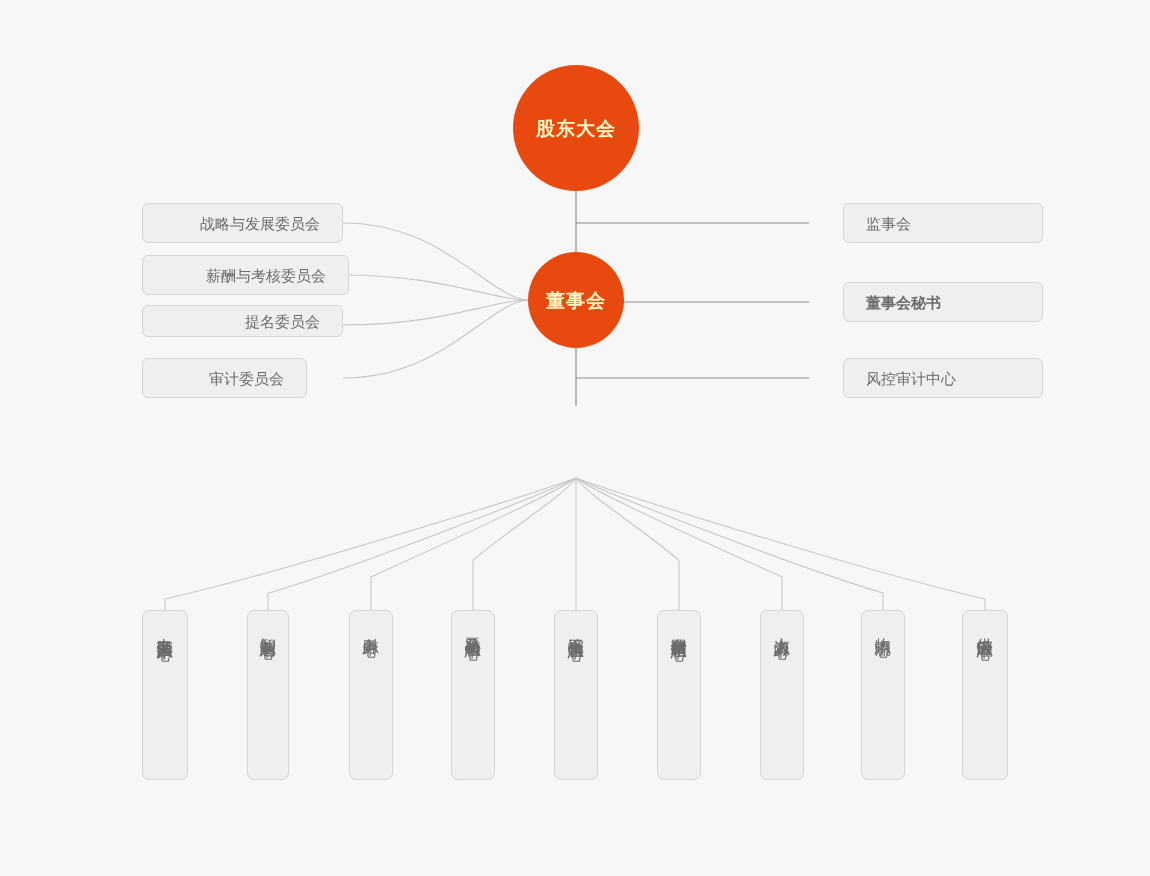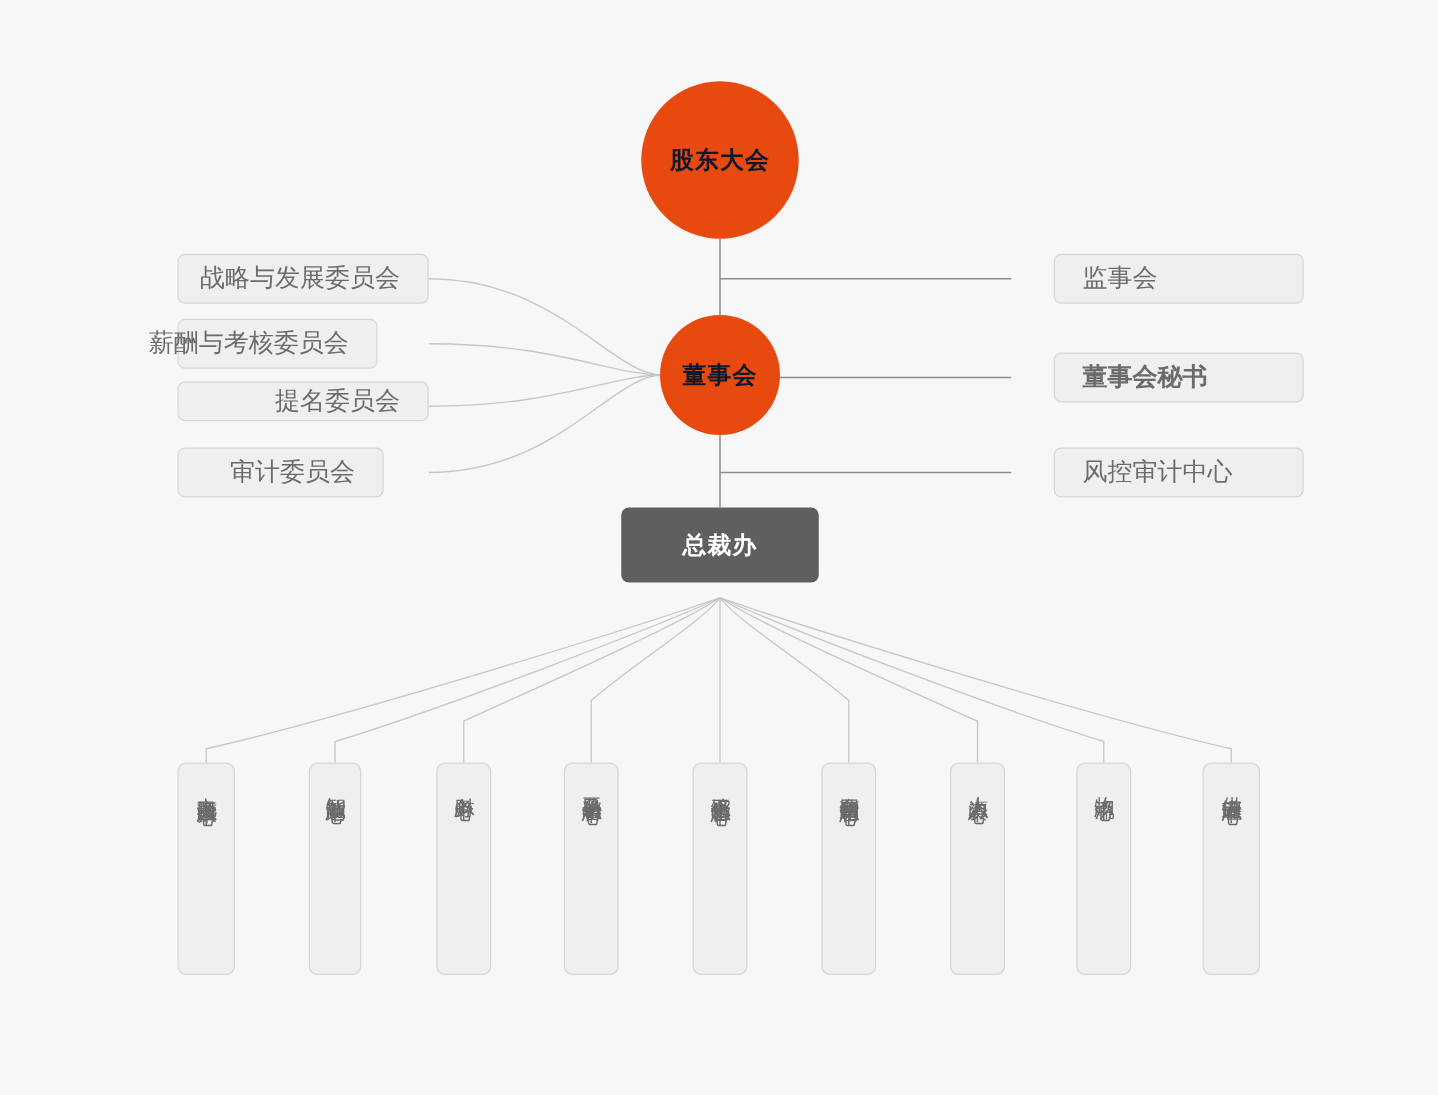--- a/index.html
+++ b/index.html
@@ -31,21 +31,21 @@
   .node {
     position: absolute;
     box-sizing: border-box;
     display: flex;
     align-items: center;
     justify-content: center;
   }
 
   .circle-node {
     border-radius: 50%;
-    color: #0f172a;
+    color: #fef9c3;
     font-weight: bold;
     letter-spacing: 1px;
   }
 
   .circle-node .node-label {
     font-size: 19px;
     font-weight: bold;
     line-height: 1;
   }
 
@@ -60,21 +60,21 @@
     line-height: 1;
   }
 
   .plain-node {
     background: #efefef;
     border: 1px solid #d6d6d6;
     border-radius: 6px;
     color: #6b6b6b;
   }
   .plain-node .node-label {
-    font-size: 20px;
+    font-size: 15px;
     line-height: 1;
     white-space: nowrap;
   }
 
   .plain-node.align-right {
     justify-content: flex-end;
     padding-right: 22px;
   }
   .plain-node.align-left {
     justify-content: flex-start;
@@ -128,29 +128,26 @@
     </svg>
 
   <div class="node circle-node" id="node-top" style="left: 513px; top: 65px; width: 126px; height: 126px; background: rgb(232, 73, 15);">
     <span class="node-label">股东大会</span>
   </div>
 
   <div class="node circle-node" id="node-board" style="left: 528px; top: 252px; width: 96px; height: 96px; background: rgb(232, 73, 15);">
     <span class="node-label">董事会</span>
   </div>
 
-  <div class="node dark-node" id="node-president" style="left: 497px; top: 406px; width: 158px; height: 60px; background: rgb(95, 95, 95);">
-    <span class="node-label">总裁办</span>
-  </div>
 
   <div id="left-committees">
       <div class="node plain-node align-right" style="left: 142px; top: 203px; width: 201px; height: 40px;">
         <span class="node-label">战略与发展委员会</span>
       </div>
-      <div class="node plain-node align-right" style="left: 142px; top: 255px; width: 160px; height: 40px;">
+      <div class="node plain-node align-right" style="left: 142px; top: 255px; width: 207px; height: 40px;">
         <span class="node-label">薪酬与考核委员会</span>
       </div>
       <div class="node plain-node align-right" style="left: 142px; top: 305px; width: 201px; height: 32px;">
         <span class="node-label">提名委员会</span>
       </div>
       <div class="node plain-node align-right" style="left: 142px; top: 358px; width: 165px; height: 40px;">
         <span class="node-label">审计委员会</span>
       </div>
     </div>
   <div id="right-units">

